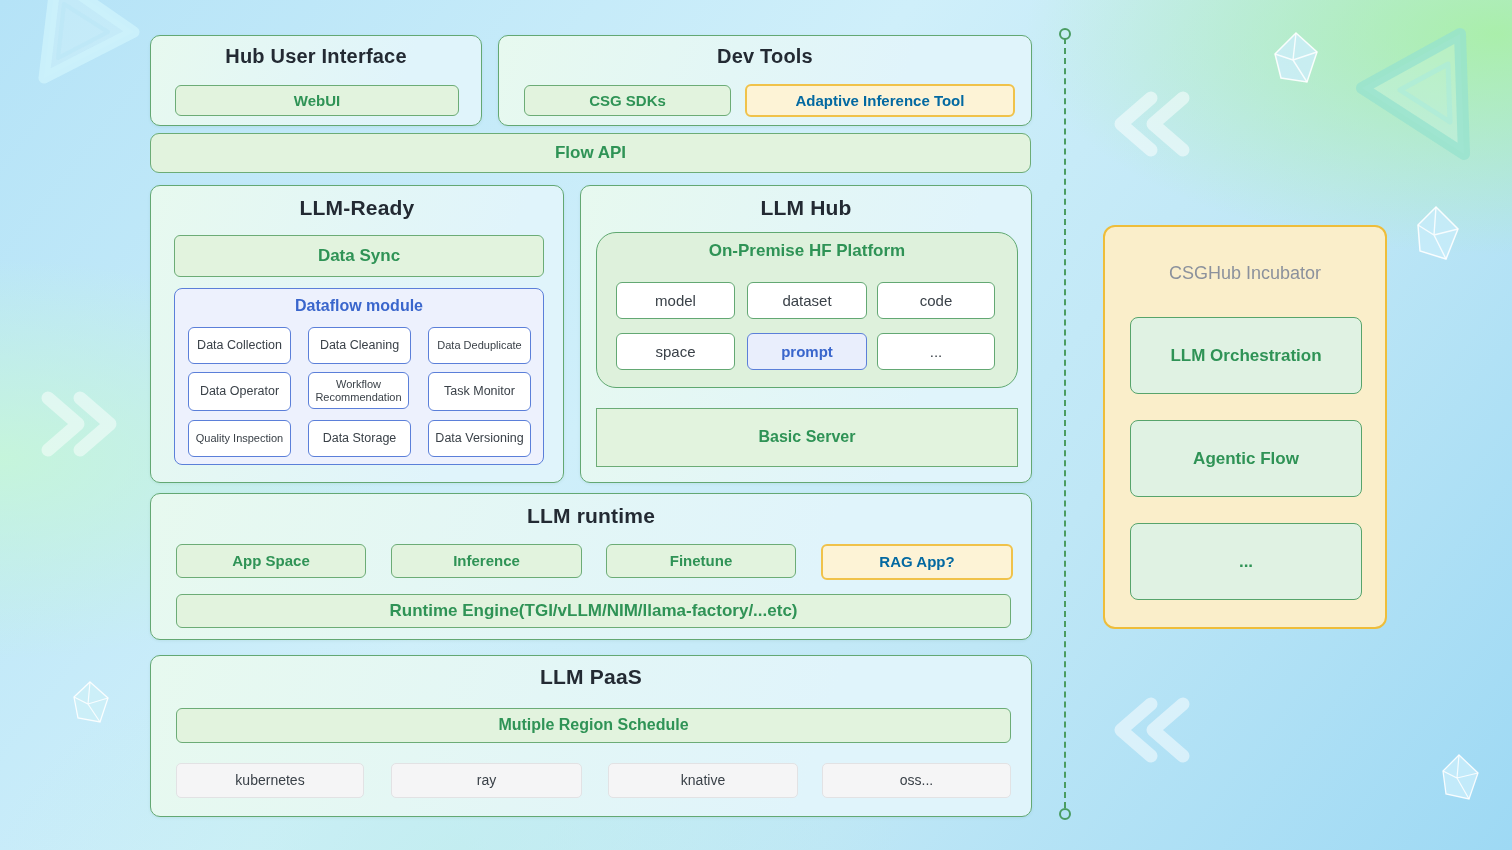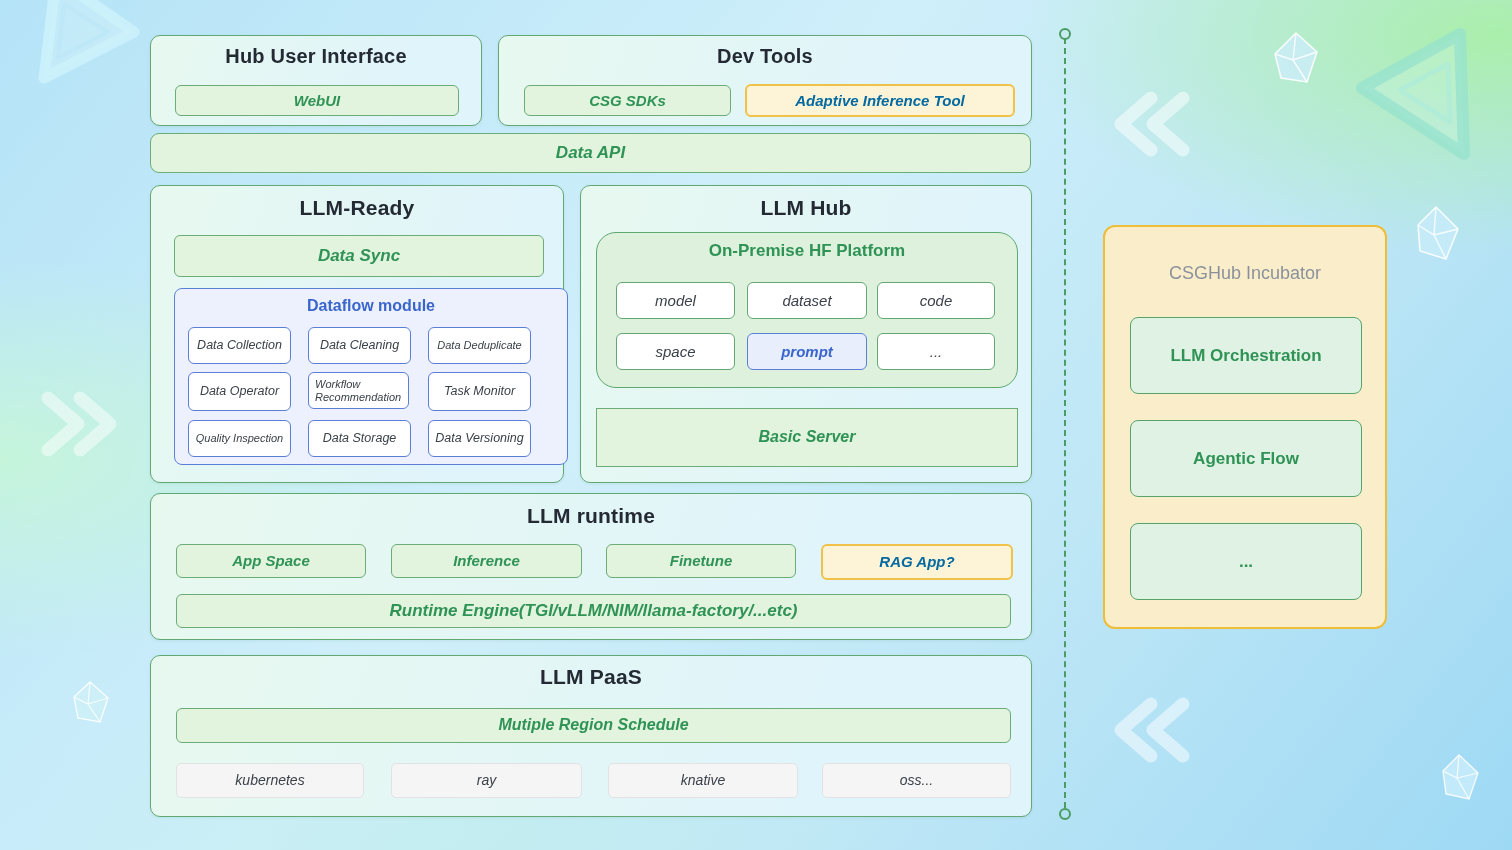--- a/index.html
+++ b/index.html
@@ -11,29 +11,29 @@
       radial-gradient(50% 42% at 30% 100%, rgba(190,238,234,0.55), rgba(190,238,234,0) 60%),
       linear-gradient(128deg,#b5e3f7 0%,#cfeffa 42%,#bfe7f6 68%,#9ed9f4 100%);
   }
   .abs{position:absolute;}
   .panel{position:absolute;border:1.5px solid #63a873;border-radius:10px;
     background:linear-gradient(108deg,#e7f9ef 0%,#e0f4fb 75%);
     box-shadow:0 1px 3px rgba(70,130,100,0.10);}
   .ptitle{position:absolute;left:0;right:0;text-align:center;font-weight:bold;
     font-size:20px;color:#232a33;letter-spacing:0.2px;}
   .btn{position:absolute;display:flex;align-items:center;justify-content:center;
-    border-radius:6px;font-size:15px;line-height:1.15;text-align:left;font-style:italic;}
+    border-radius:6px;font-size:15px;line-height:1.15;text-align:center;}
   .btn.g{background:#e2f3de;border:1.5px solid #6cac76;color:#2f9356;font-weight:bold;}
   .btn.o{background:#fdf3d6;border:2px solid #f0c24a;color:#0369a1;font-weight:bold;}
   .btn.wg{background:#ffffff;border:1.5px solid #63a873;color:#3a4148;}
   .btn.wb{background:#ffffff;border:1.4px solid #5b7fd9;color:#3a4148;font-size:12.5px;}
   .btn.wb.small{font-size:11px;}
   .btn.bl{background:#e9eefc;border:1.6px solid #5b7fd9;color:#3a66cc;font-weight:bold;}
   .btn.gray{background:#f5f5f6;border:1px solid #e2e2e4;color:#3a4148;font-size:14px;border-radius:5px;}
-  .module{position:absolute;background:#edf1fd;border:1.6px solid #5b7fd9;border-radius:8px;padding-left:24px;}
+  .module{position:absolute;background:#edf1fd;border:1.6px solid #5b7fd9;border-radius:8px;}
   .mtitle{position:absolute;left:0;right:0;text-align:center;font-weight:bold;font-size:16px;color:#3a66cc;}
   .gtitle{position:absolute;left:0;right:0;text-align:center;font-weight:bold;font-size:17px;color:#2f9356;}
   .gpanel{position:absolute;background:#def1dc;border:1.5px solid #5fa871;border-radius:20px;}
   .incubator{position:absolute;background:#faeeca;border:2px solid #eebd3a;border-radius:12px;}
   .inc-title{position:absolute;left:0;right:0;text-align:center;font-size:18px;color:#8b919c;}
   .inc-item{position:absolute;display:flex;align-items:center;justify-content:center;
     background:#e0f2e3;border:1.6px solid #57a46b;border-radius:8px;
     color:#2f9356;font-weight:bold;font-size:17px;}
   .dotline{position:absolute;border-left:2px dashed #4a9c62;width:0;}
   .dotcircle{position:absolute;width:8px;height:8px;border:2px solid #4a9c62;border-radius:50%;background:transparent;}
@@ -89,21 +89,21 @@
     <div class="ptitle" style="top:9px">Hub User Interface</div>
     <div class="btn g" style="left:24px;top:49px;width:282px;height:29px">WebUI</div>
   </section>
 
   <section class="panel" style="left:498px;top:35px;width:532px;height:89px">
     <div class="ptitle" style="top:9px">Dev Tools</div>
     <div class="btn g" style="left:25px;top:49px;width:205px;height:29px">CSG SDKs</div>
     <div class="btn o" style="left:246px;top:48px;width:266px;height:29px">Adaptive Inference Tool</div>
   </section>
 
-  <div class="btn g" style="left:150px;top:133px;width:879px;height:38px;font-size:17px;border-radius:9px">Data API</div>
+  <div class="btn g" style="left:150px;top:133px;width:879px;height:38px;font-size:17px;border-radius:9px">Flow API</div>
 
   <section class="panel" style="left:150px;top:185px;width:412px;height:296px">
     <div class="ptitle" style="top:10px;font-size:21px">LLM-Ready</div>
     <div class="btn g" style="left:23px;top:49px;width:368px;height:40px;font-size:17px">Data Sync</div>
     <div class="module" style="left:23px;top:102px;width:368px;height:175px">
       <div class="mtitle" style="top:8px">Dataflow module</div>
       <div class="btn wb" style="left:13px;top:38px;width:101px;height:35px">Data Collection</div>
       <div class="btn wb" style="left:133px;top:38px;width:101px;height:35px">Data Cleaning</div>
       <div class="btn wb small" style="left:253px;top:38px;width:101px;height:35px">Data Deduplicate</div>
       <div class="btn wb" style="left:13px;top:83px;width:101px;height:37px">Data Operator</div>

